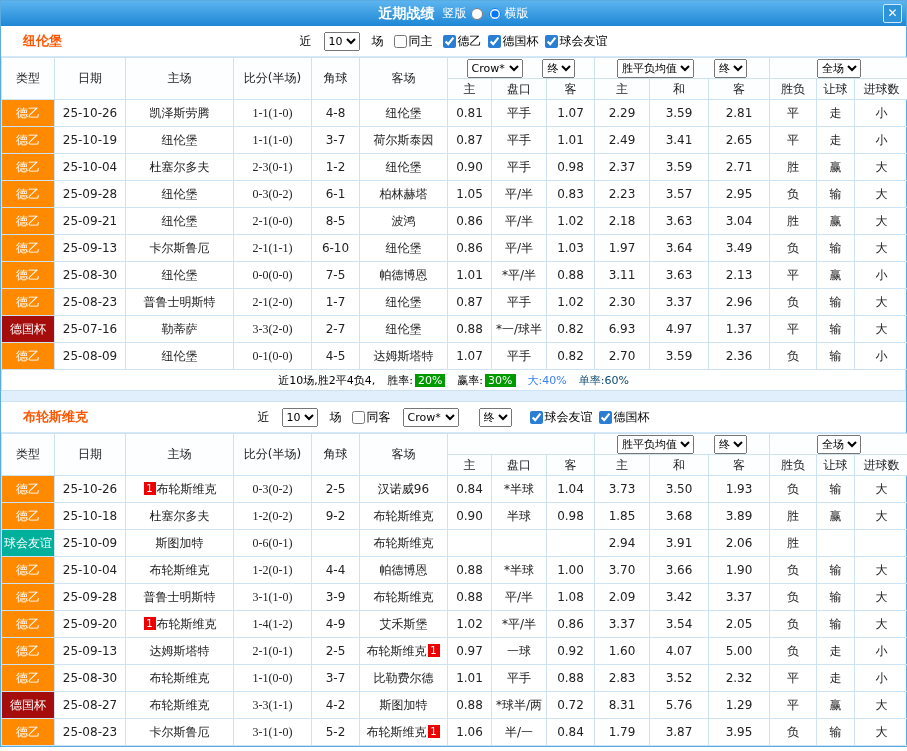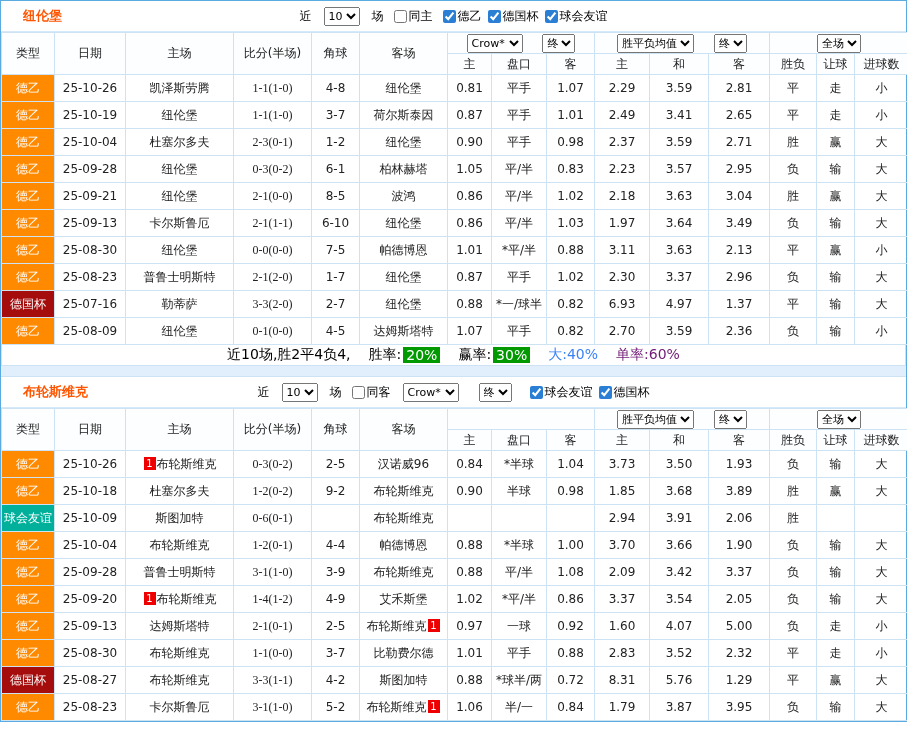--- a/index.html
+++ b/index.html
@@ -35,39 +35,51 @@
   .stats tbody td { height:27px; }
 
   td.type-dey { background:#ff8a00; color:#fff; }
   td.type-cup { background:#a50d0d; color:#fff; }
   td.type-fri { background:#00b09b; color:#fff; }
 
   .focus-team { color:#009933; }
   .score-cell { color:#ee0000;font-family:Liberation Serif, serif; }
   .hc-star { color:#ee0000;margin-top:16px; }
   .r-red { color:#3b82f6; }
-  .r-blue { color:#701a75; }
+  .r-blue { color:#0c4a6e; }
   .r-green { color:#009933; }
 
   .badge-1 { display:inline-block; min-width:12px; height:13px; line-height:13px;
     background:#ee0000; color:#fff; font-size:10px; margin:0 1px; vertical-align:1px; }
 
   
-  .summary-bar { display:flex; align-items:center; justify-content:center; gap:18px; height:21px;
-    font-size:14px; border:1px solid #cde2f2; border-top:none; }
+  .summary-bar { display:flex; align-items:center; justify-content:center; gap:12px; height:21px;
+    font-size:11px; border:1px solid #cde2f2; border-top:none; }
   .sum-item { display:inline-flex; align-items:center; gap:2px; }
   .rate-badge { background:#009900; color:#fff; padding:0 3px; }
 
   .section-gap { height:11px; background:#e0effb; border-bottom:1px solid #cde2f2; }
 </style>
 </head>
 <body>
 
 <div class="window">
 
+  <div class="titlebar">
+    <span class="title">近期战绩</span>
+    <span class="radio-group">
+      <span>竖版</span>
+      <input type="radio" name="layout" style="">
+      <input type="radio" name="layout" checked="true" style="">
+      <span>横版</span>
+    </span>
+    <div class="close-btn">
+      <span>✕</span>
+    </div>
+  </div>
 
   <div class="section">
     <div class="team-bar">
       <span class="team-name">纽伦堡</span>
       <div class="filter">
         <span>近</span>
         <select><option>10</option></select>
         <span>场</span>
         <label>
           <input type="checkbox" style="">

